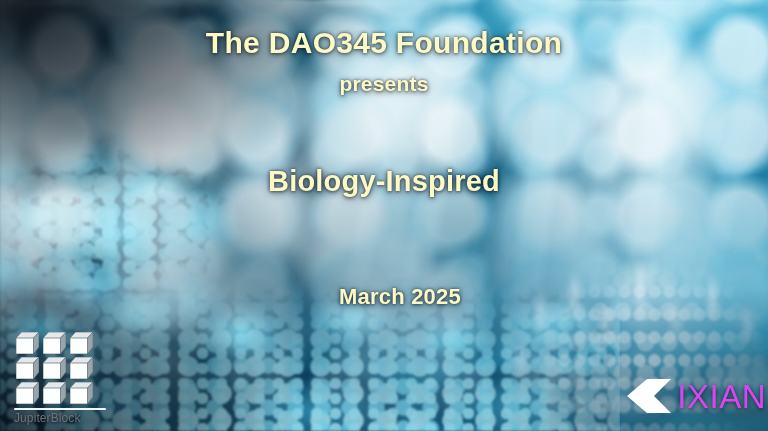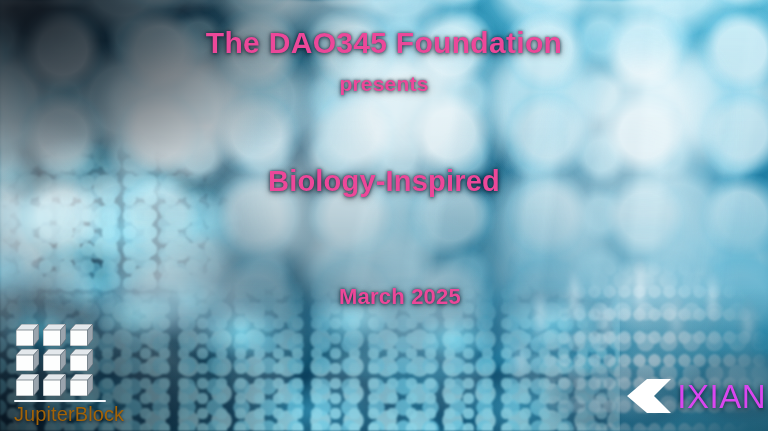--- a/index.html
+++ b/index.html
@@ -215,21 +215,21 @@
       radial-gradient(ellipse 60% 58% at 2% 2%,   rgba(0,6,14,0.88) 0%, rgba(0,6,14,0.45) 45%, rgba(0,0,0,0) 78%),
       radial-gradient(ellipse 48% 42% at 0% 100%, rgba(0,5,12,0.72) 0%, rgba(0,5,12,0.3) 50%, rgba(0,0,0,0) 82%),
       radial-gradient(ellipse 52% 44% at 100% 100%, rgba(0,8,18,0.45) 0%, rgba(0,0,0,0) 76%),
       radial-gradient(ellipse 120% 120% at 50% 50%, rgba(0,0,0,0) 58%, rgba(0,6,14,0.34) 100%);
   }
 
   
   .slide-text {
     position: absolute;
     inset: 0;
-    color: #ec4899;
+    color: #fef9c3;
     text-align: center;
   }
   .txt {
     position: absolute;
     left: 0;
     right: 0;
     white-space: nowrap;
     font-weight: bold;
     letter-spacing: 0.2px;
     text-shadow:
@@ -262,23 +262,23 @@
   }
   .jb-cube { width: 23px; height: 22px; display: block; }
   .jb-rule {
     width: 92px;
     height: 2px;
     background: #f2f7fb;
     margin: 0 0 2px 2px;
     border-radius: 1px;
   }
   .jb-word {
-    font-size: 20px;
+    font-size: 12px;
     font-weight: normal;
-    color: #a16207;
+    color: #737373;
     letter-spacing: 0.1px;
     line-height: 1.05;
     padding-left: 2px;
     text-shadow: 0 1px 3px rgba(0,10,22,0.75);
   }
 
   
   .ixian-logo {
     position: absolute;
     right: 2px;

